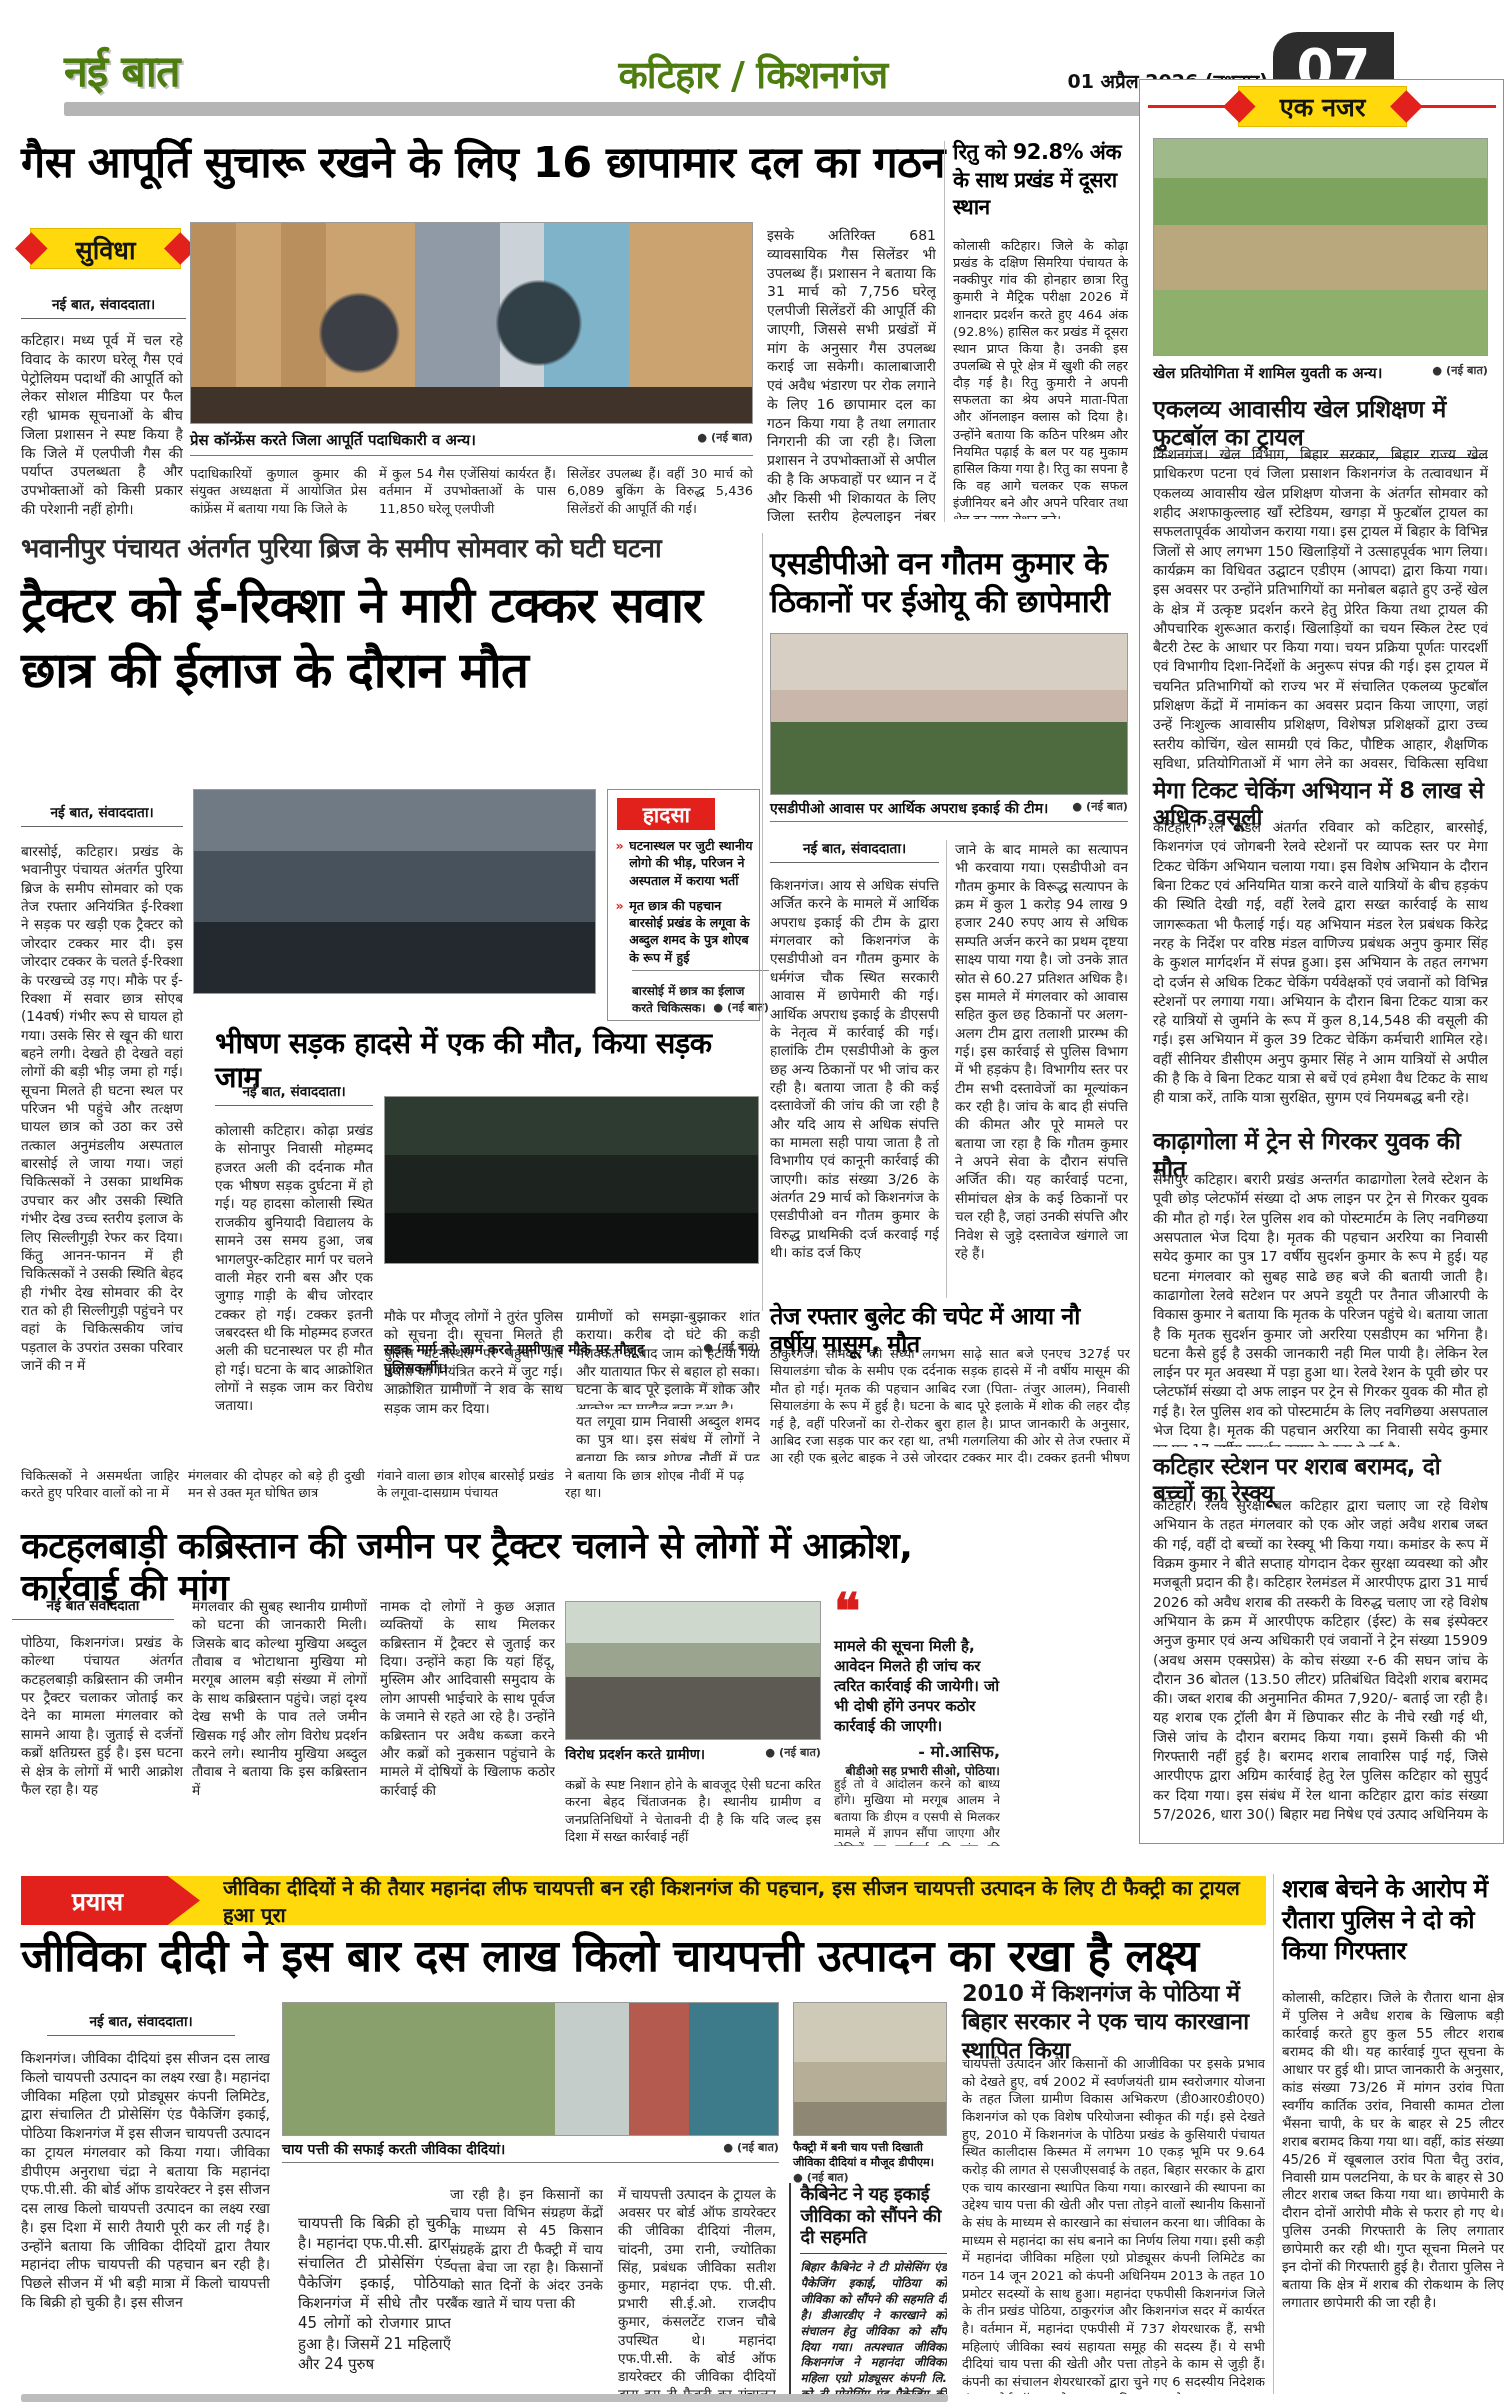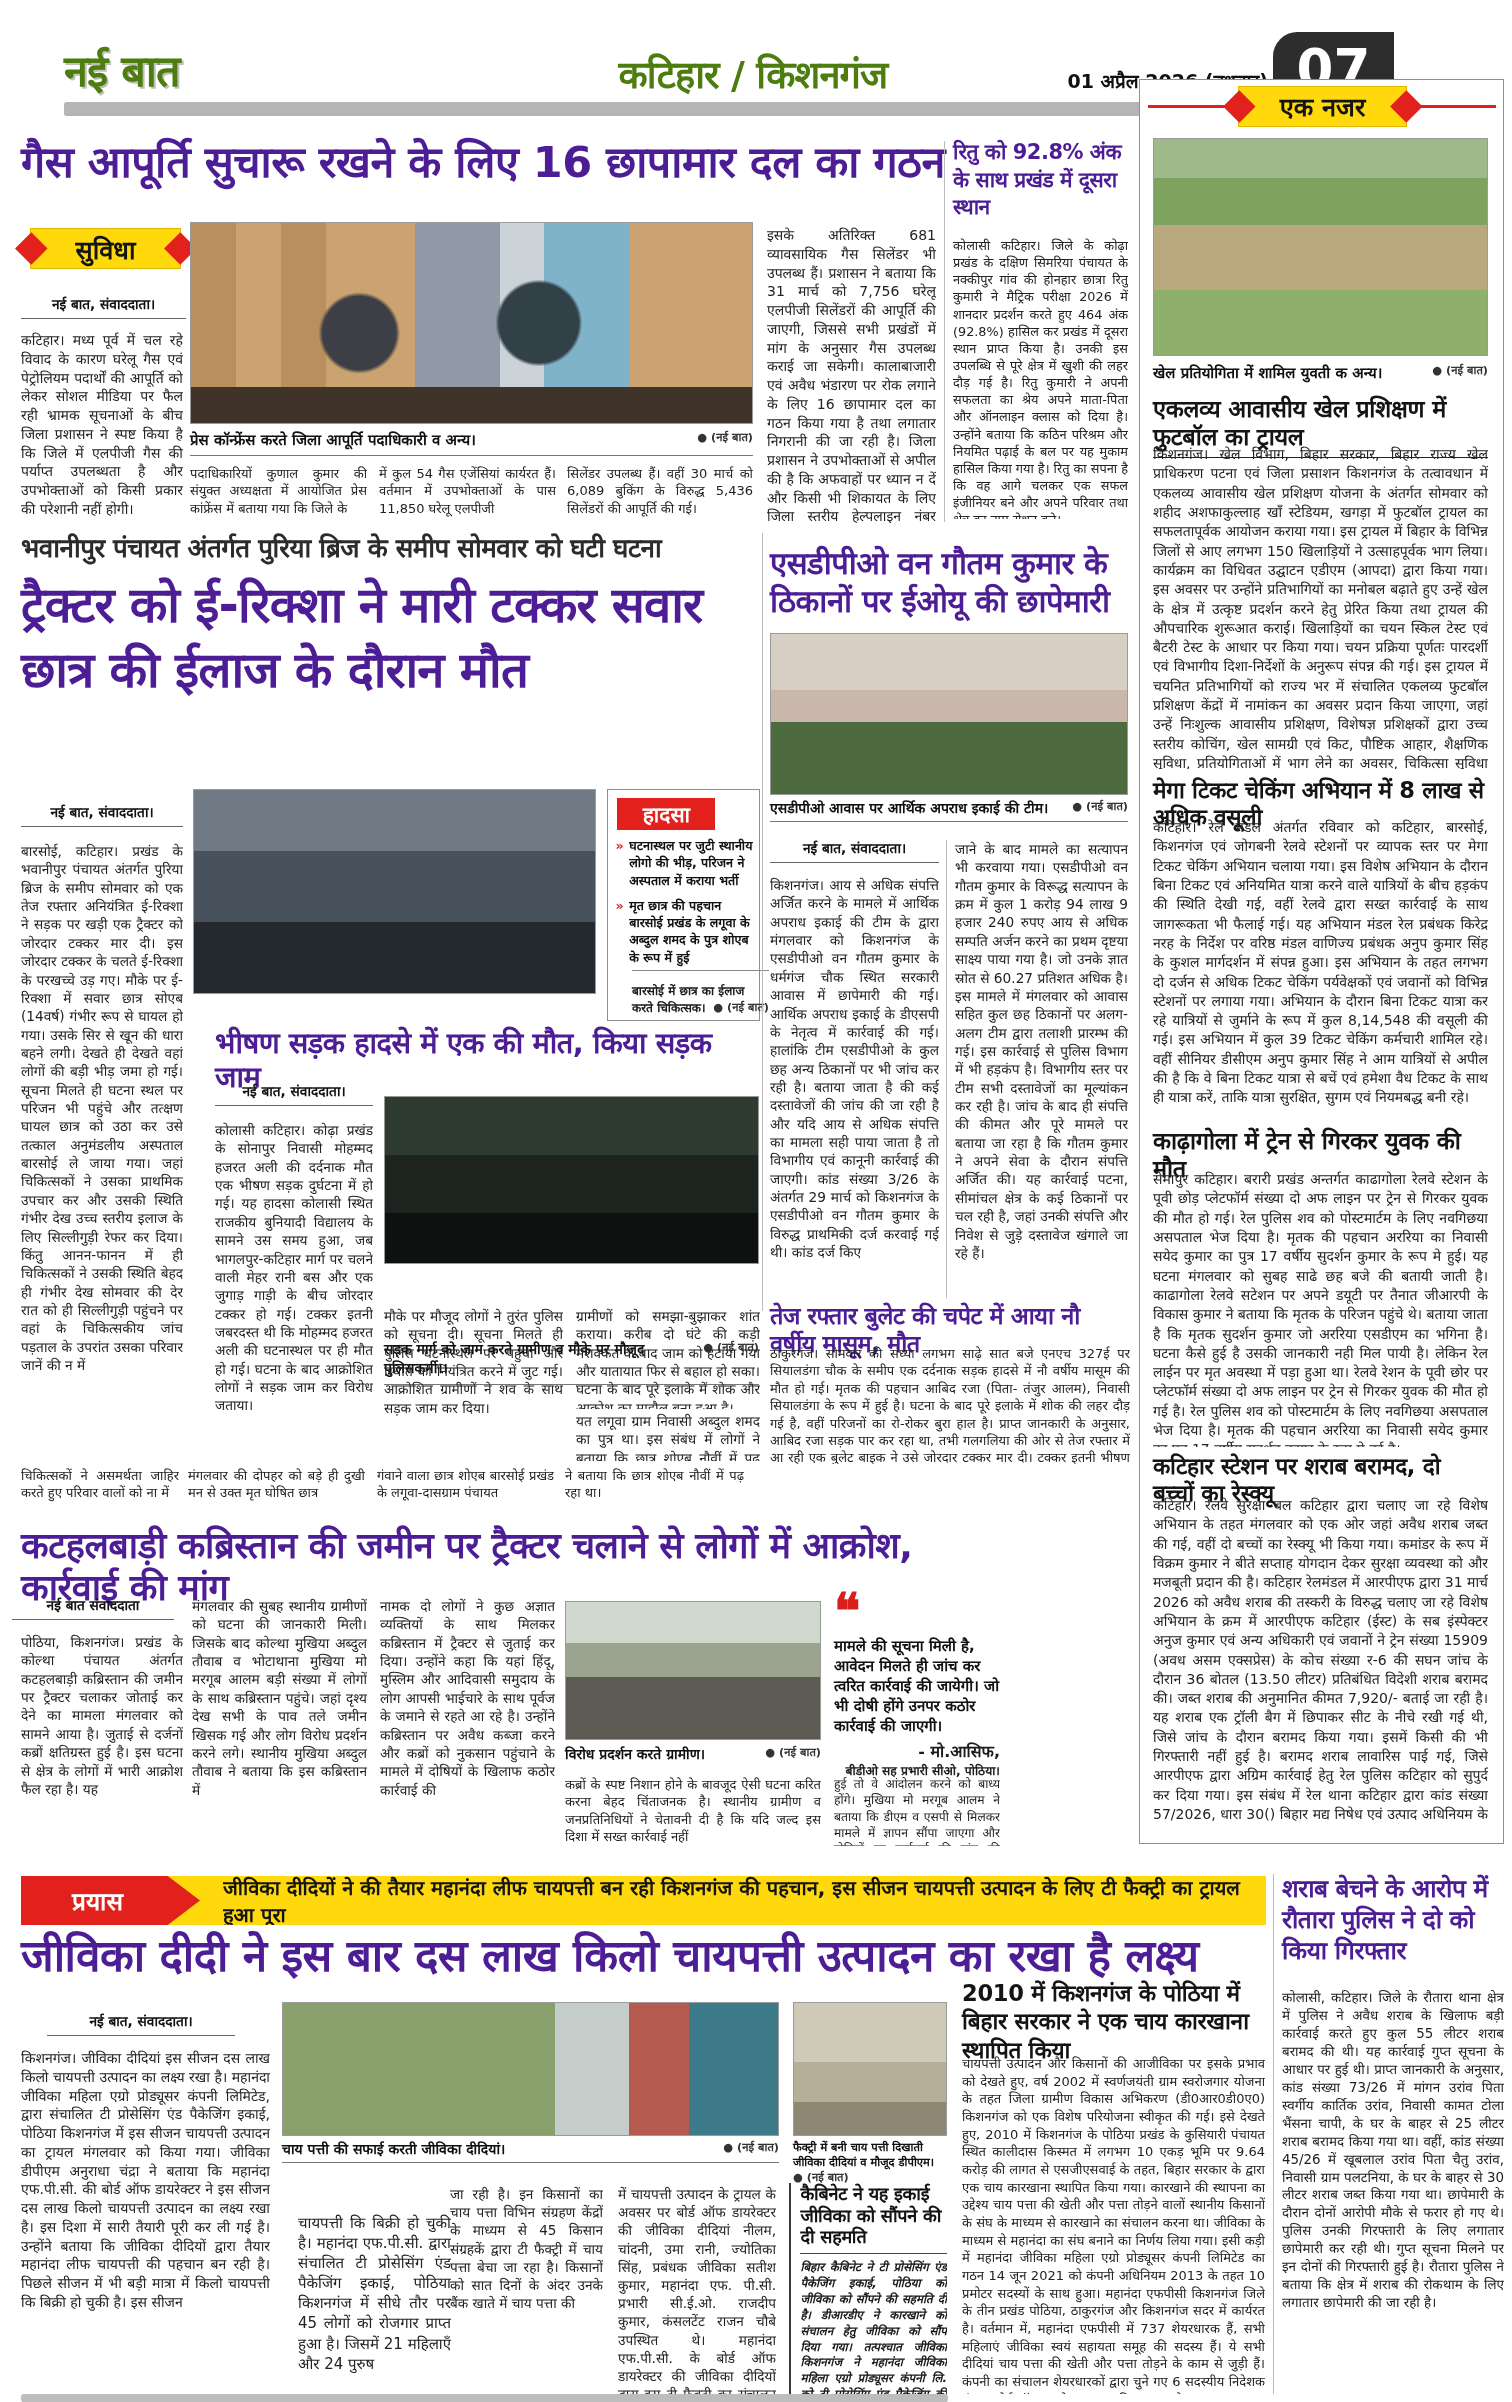--- a/index.html
+++ b/index.html
@@ -1,20 +1,20 @@
 <!DOCTYPE html>
 <html style="font-size:15px"><head>
 <meta charset="utf-8">
 <style>
   html,body{margin:0;padding:0;background:#e8e8e8;}
   .page{position:relative;width:1512px;height:2402px;background:#ffffff;overflow:hidden;
         font-family:"DejaVu Sans","Liberation Sans",sans-serif;color:#1c1c1c;}
   .abs{position:absolute;}
   .clip{overflow:hidden;}
-  .hl{font-weight:800;color:#4c1d95;line-height:1.18;letter-spacing:-0.5px;}
+  .hl{font-weight:800;color:#000000;line-height:1.18;letter-spacing:-0.5px;}
   .red{color:#4d7c0f;}
   .body-txt{font-size:13.7px;line-height:1.34;text-align:justify;color:#222;}
   .byline{font-size:13.7px;font-weight:700;text-align:center;color:#111;
           border-bottom:1.4px solid #666;padding-bottom:4.7px;}
   .caption{font-weight:700;font-size:15px;color:#101010;display:flex;justify-content:space-between;align-items:flex-start;gap:7.5px;}
   .credit{font-weight:600;font-size:11.3px;color:#333;white-space:nowrap;flex:none;}
   .photo{border:0.9px solid #9a9a9a;box-sizing:border-box;}
   .vline{width:1.4px;background:#bcbcbc;}
   .hbar{background:#b5b5b5;border-radius:2.8px;}
   .tag-yellow{background:#ffd90c;color:#141414;font-weight:800;display:flex;align-items:center;justify-content:center;

